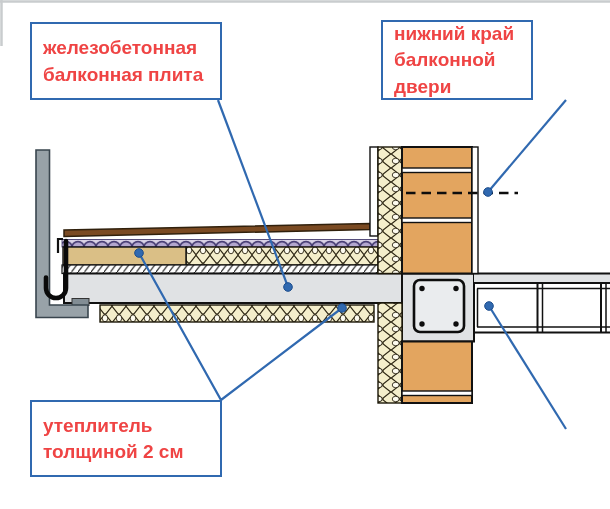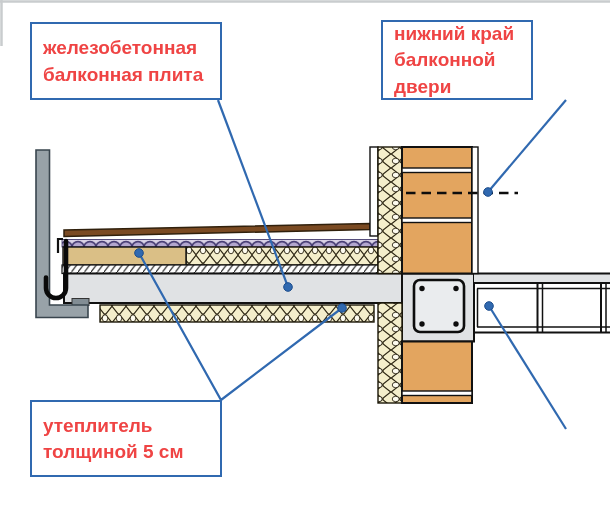--- a/index.html
+++ b/index.html
@@ -128,16 +128,16 @@
   <div class="callout c1">
     <span>железобетонная
 балконная плита</span>
   </div>
   <div class="callout c2">
     <span>нижний край
 балконной двери</span>
   </div>
   <div class="callout c3">
     <span>утеплитель
-толщиной 5 см</span>
+толщиной 2 см</span>
   </div>
 
 </div>
 
 </body></html>

